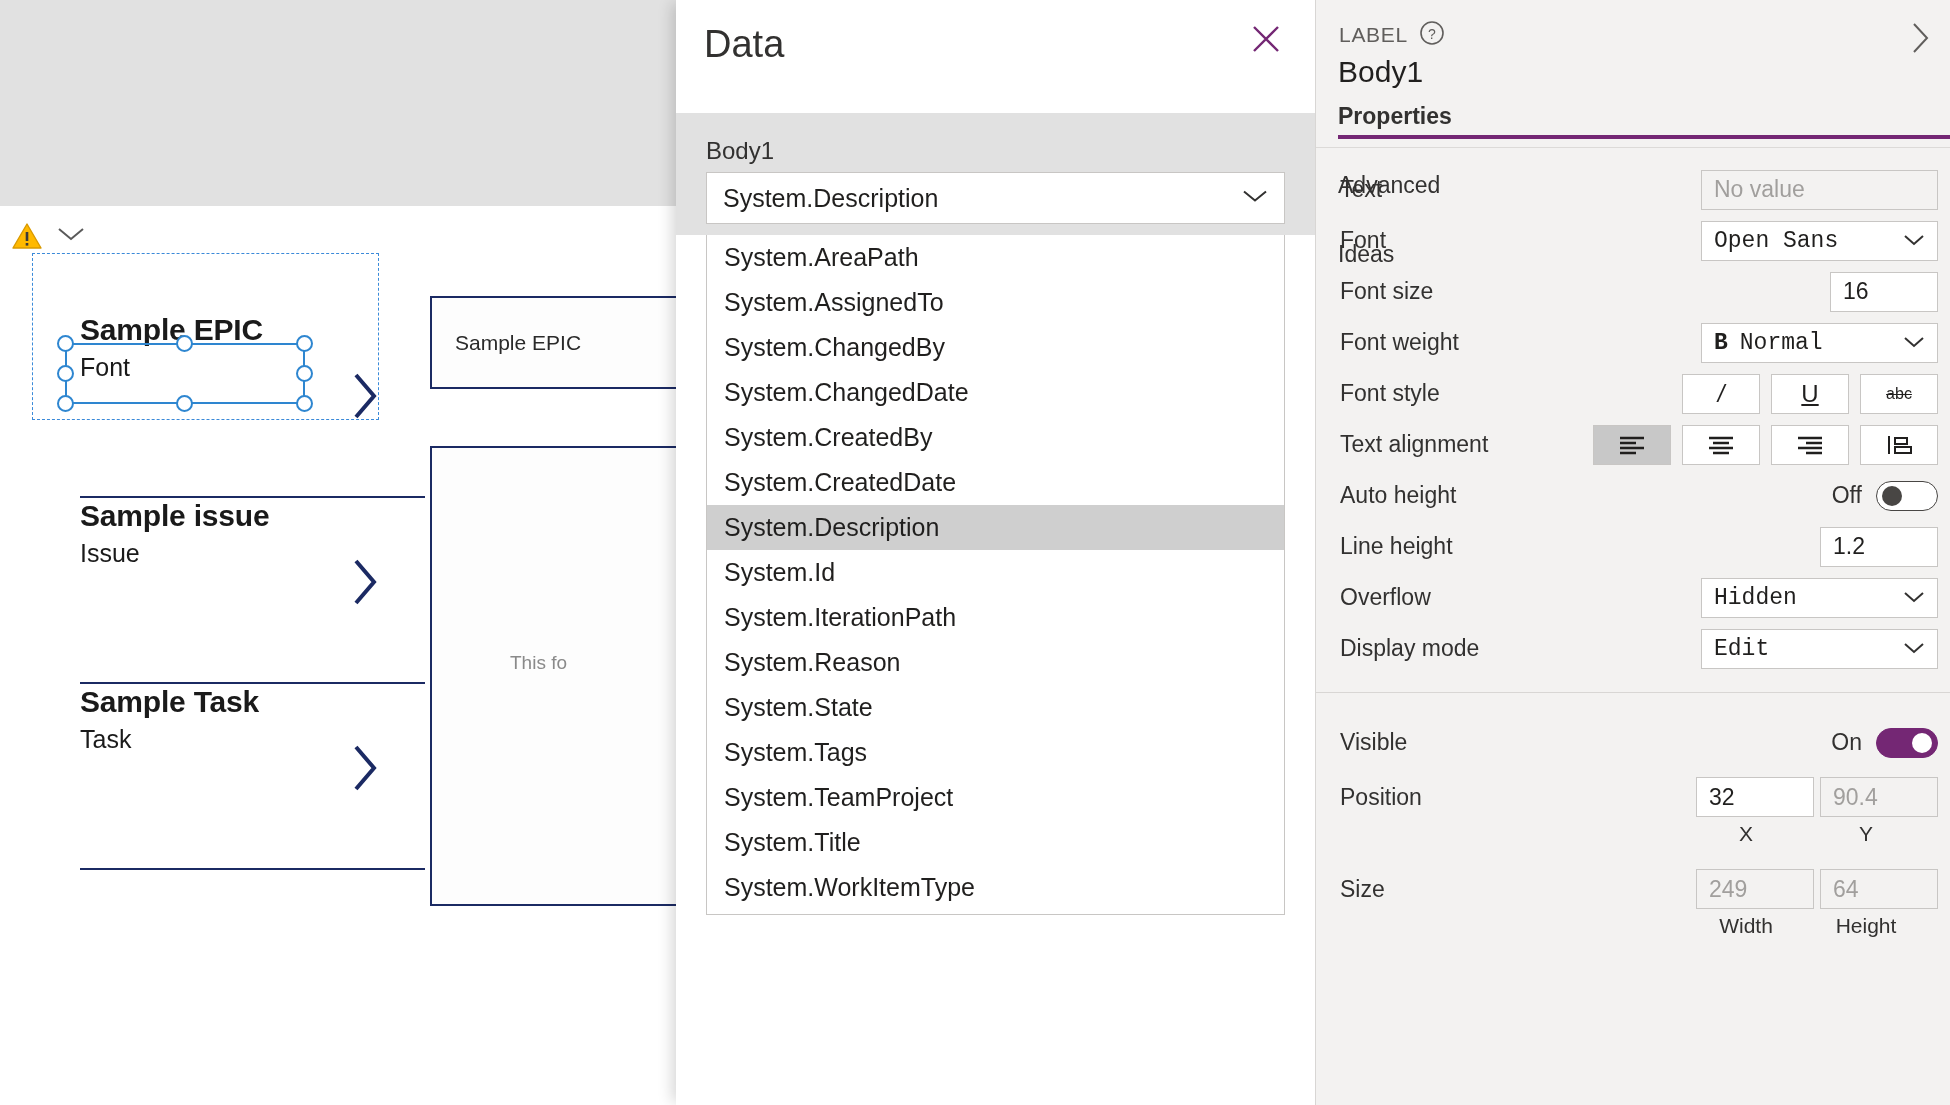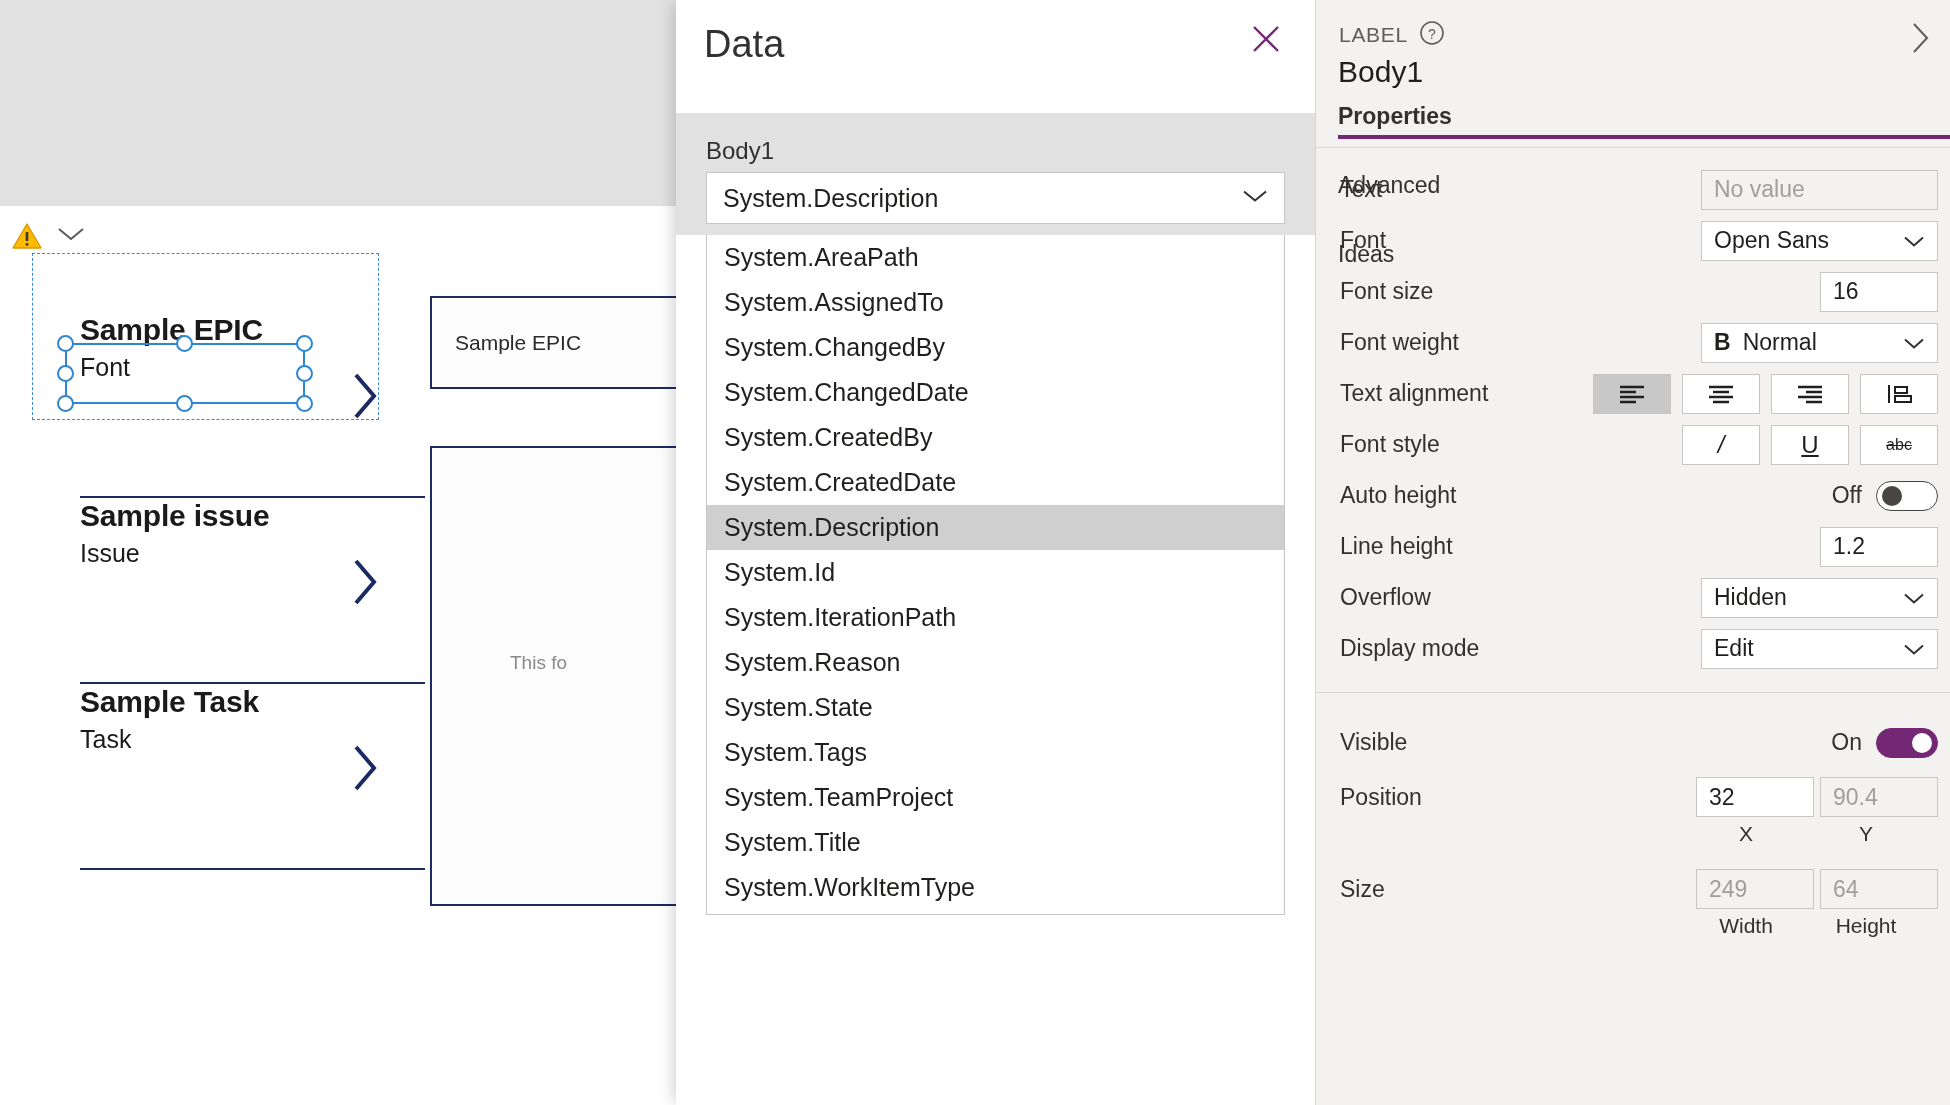--- a/index.html
+++ b/index.html
@@ -101,21 +101,21 @@
   .pr-label { font-size: 23px; color: #323130; flex: 1; }
   .pr-ctl { display: flex; align-items: center; gap: 14px; }
 
   .ipt {
     background: #ffffff; border: 1px solid #c8c6c4; height: 40px;
     display: flex; align-items: center; padding: 0 12px; font-size: 23px; color: #201f1e;
   }
   .ipt.ghost { background: #f3f2f1; color: #a19f9d; }
   .ipt.wide { width: 237px; }
   .ipt.num { width: 118px; }
-  .ipt.sel-field { position: relative; padding-right: 40px; }
+  .ipt.sel-field { position: relative; padding-right: 40px; font-family: Liberation Mono, monospace; }
   .ipt .chev { position: absolute; right: 12px; top: 50%; transform: translateY(-50%); }
 
   .sqbtn {
     width: 78px; height: 40px; background: #ffffff; border: 1px solid #c8c6c4;
     display: flex; align-items: center; justify-content: center; cursor: pointer;
   }
   .sqbtn.on { background: #c8c8c8; }
 
   .toggle { width: 62px; height: 30px; border-radius: 15px; position: relative; cursor: pointer; }
   .toggle.off { background: #ffffff; border: 1px solid #484644; }
@@ -305,21 +305,21 @@
                   <path d="M2 2 L11 10 L20 2" fill="none" stroke="#323130" stroke-width="2"></path>
                 </svg>
             </span>
           </div>
         </div>
       </div>
 
       <div class="pr-row">
         <span class="pr-label">Font size</span>
         <div class="pr-ctl">
-          <div class="ipt num" style="width:118px;">
+          <div class="ipt num" style="width:108px;">
             <span>16</span>
           </div>
         </div>
       </div>
 
       <div class="pr-row">
         <span class="pr-label">Font weight</span>
         <div class="pr-ctl">
           <div class="ipt wide sel-field">
             <span style="font-weight:700;margin-right:12px;">B</span>
@@ -327,20 +327,35 @@
             <span class="chev">
               <svg width="22" height="13" viewBox="0 0 22 13">
                   <path d="M2 2 L11 10 L20 2" fill="none" stroke="#323130" stroke-width="2"></path>
                 </svg>
             </span>
           </div>
         </div>
       </div>
 
       <div class="pr-row">
+        <span class="pr-label">Font style</span>
+        <div class="pr-ctl" style="gap:11px;">
+          <div class="sqbtn">
+            <span style="font-style:italic;font-size:24px;color:#201f1e;">/</span>
+          </div>
+          <div class="sqbtn">
+            <span style="text-decoration:underline;font-size:24px;color:#201f1e;">U</span>
+          </div>
+          <div class="sqbtn">
+            <span style="text-decoration:line-through;font-size:16px;color:#201f1e;">abc</span>
+          </div>
+        </div>
+      </div>
+
+      <div class="pr-row">
         <span class="pr-label">Text alignment</span>
         <div class="pr-ctl" style="gap:11px;">
           <div class="sqbtn on">
             <svg width="36" height="26" viewBox="0 0 36 26">
               <g stroke="#201f1e" stroke-width="2.4">
                   <path d="M6 6h24M6 11h16M6 16h24M6 21h16"></path>
                 </g>
             </svg>
           </div>
           <div class="sqbtn">
@@ -363,35 +378,20 @@
                   <path d="M8 4v18"></path>
                   <rect x="14" y="6" width="12" height="6" fill="none"></rect>
                   <rect x="14" y="15" width="16" height="6" fill="none"></rect>
                 </g>
             </svg>
           </div>
         </div>
       </div>
 
       <div class="pr-row">
-        <span class="pr-label">Font style</span>
-        <div class="pr-ctl" style="gap:11px;">
-          <div class="sqbtn">
-            <span style="font-style:italic;font-size:24px;color:#201f1e;">/</span>
-          </div>
-          <div class="sqbtn">
-            <span style="text-decoration:underline;font-size:24px;color:#201f1e;">U</span>
-          </div>
-          <div class="sqbtn">
-            <span style="text-decoration:line-through;font-size:16px;color:#201f1e;">abc</span>
-          </div>
-        </div>
-      </div>
-
-      <div class="pr-row">
         <span class="pr-label">Auto height</span>
         <div class="pr-ctl">
           <span class="tg-state">Off</span>
           <span class="toggle off">
               <span class="knob"></span>
             </span>
         </div>
       </div>
 
       <div class="pr-row">

